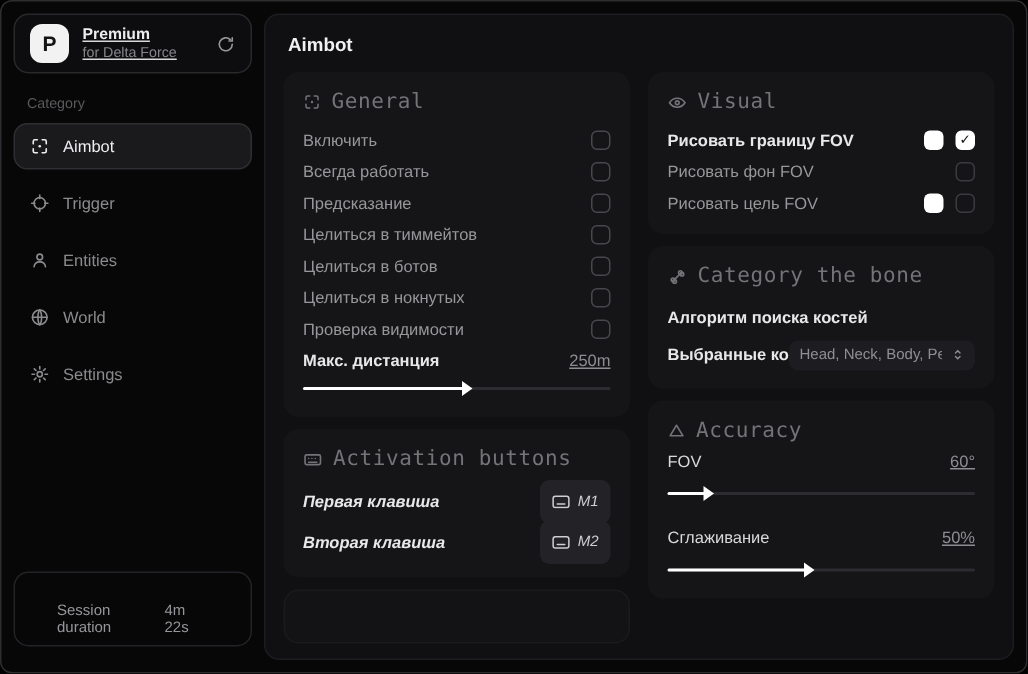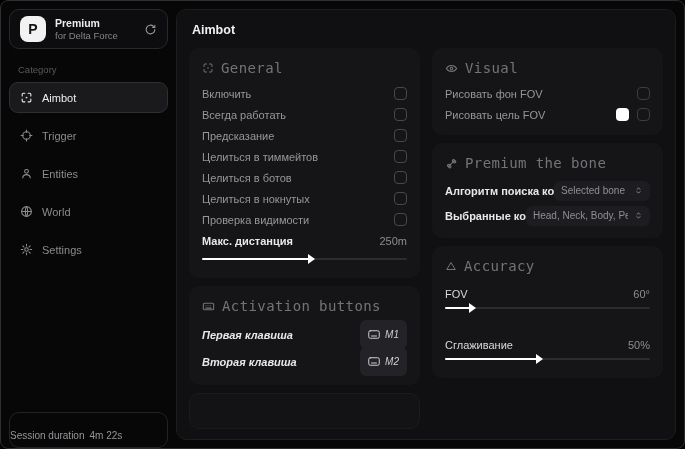--- a/index.html
+++ b/index.html
@@ -8,64 +8,64 @@
     background:#070708;border:1px solid #2e2e31;border-radius:8px;overflow:hidden;
     font-family:"Liberation Sans","DejaVu Sans",sans-serif;
     -webkit-font-smoothing:antialiased;color:#d9d9db;
   }
   
   .sidebar{position:absolute;left:0;top:0;width:175px;height:100%;box-sizing:border-box;padding:8px;}
   .premium-card{height:38px;border:1px solid #29292c;border-radius:10px;background:#0d0d0f;
     display:flex;align-items:center;gap:9px;padding:0 10px;}
   .logo{width:26px;height:26px;background:#f2f2f3;border-radius:8px;color:#141414;
     font-weight:bold;font-size:14px;display:flex;align-items:center;justify-content:center;flex:0 0 auto;}
-  .premium-txt{display:flex;flex-direction:column;line-height:1.25;}
+  .premium-txt{display:flex;flex-direction:column;line-height:1.25;text-decoration:underline;}
   .premium-title{font-size:10.5px;font-weight:bold;color:#ececee;}
   .premium-sub{font-size:9.5px;color:#86868a;}
   .sync{margin-left:auto;color:#98989b;display:flex;}
   .cat-label{margin:15px 0 7px 9px;font-size:9.5px;color:#59595c;}
   .nav-item{height:29px;display:flex;align-items:center;gap:9px;padding:0 10px;margin-bottom:7px;
     border-radius:9px;border:1px solid transparent;color:#8b8b8e;font-size:11px;cursor:default;}
   .nav-item .nico{display:flex;color:inherit;}
   .nav-item.active{background:#1a1a1d;border-color:#2f2f33;color:#ededef;}
-  .session-box{position:absolute;left:8px;right:8px;bottom:0;height:36px;box-sizing:border-box;
+  .session-box{position:absolute;left:8px;right:8px;bottom:17px;height:50px;box-sizing:border-box;
     border:1px solid #232327;border-radius:10px;display:flex;align-items:flex-end;gap:5px;
-    padding:6px 0;font-size:10px;color:#96969a;}
+    padding:6px 28px;font-size:10px;color:#96969a;}
   
   .main{position:absolute;left:175px;top:8px;right:8px;bottom:8px;box-sizing:border-box;
     background:#101013;border:1px solid #1d1d20;border-radius:10px;padding:10px 12px;overflow:hidden;}
   .main-title{font-size:12.5px;font-weight:bold;color:#f1f1f3;margin:3px 0 11px 3px;}
   .cols{display:flex;gap:12px;height:calc(100% - 28px);}
   .col{flex:1;display:flex;flex-direction:column;gap:8px;min-width:0;}
   .panel{background:#151518;border-radius:10px;padding:10px 13px;box-sizing:border-box;}
   .panel.ghost{flex:1;background:#131316;border:1px solid #1b1b1e;}
   .phead{display:flex;align-items:center;gap:7px;margin:2px 0 7px 0;
     color:#747478;font-family:"DejaVu Sans Mono",monospace;font-size:14px;letter-spacing:.4px;}
   .phead svg{flex:0 0 auto;}
   .row{height:21px;display:flex;align-items:center;font-size:11px;color:#97979a;}
   .row .lbl{flex:1;min-width:0;white-space:nowrap;overflow:hidden;}
   .row .lbl.bright{color:#e8e8ea;font-weight:bold;}
   .row.tall{height:27px;font-style:italic;}
   .row.dd{height:25px;}
   .rt{margin-left:auto;display:flex;align-items:center;gap:8px;}
-  .val{font-size:11px;color:#8d8d91;white-space:nowrap;}
+  .val{font-size:11px;color:#8d8d91;white-space:nowrap;text-decoration:underline;}
   
   .cb{width:13px;height:13px;box-sizing:border-box;border:1.5px solid #48484c;border-radius:4px;
     display:flex;align-items:center;justify-content:center;}
   .cb.dim{border-color:#3c3c40;}
   .cb.checked{background:#fff;border-color:#fff;}
   .cb.checked::after{content:"✓";font-size:9px;font-weight:bold;color:#141414;line-height:1;}
   .swatch{width:13px;height:13px;border-radius:4px;background:#fff;}
   
   .slider{position:relative;height:12px;margin:2px 0 3px 0;}
   .slider .track{position:absolute;left:0;right:0;top:5px;height:2px;background:#2d2d31;border-radius:1px;}
   .slider .fill{position:absolute;left:0;top:5px;height:2px;background:#fff;border-radius:1px;}
   .slider .thumb{position:absolute;right:-6px;top:-4px;width:0;height:0;
     border-left:7px solid #fff;border-top:5px solid transparent;border-bottom:5px solid transparent;}
-  .sl-row{height:19px;display:flex;align-items:flex-end;font-size:11px;}
+  .sl-row{height:19px;display:flex;align-items:flex-start;font-size:11px;}
   
   .dropdown{display:flex;align-items:center;gap:6px;background:#1d1d21;border-radius:6px;
     height:20px;box-sizing:border-box;padding:0 7px;font-size:10px;color:#8f8f93;flex:0 0 auto;
     white-space:nowrap;overflow:hidden;}
   .dropdown .dtxt{overflow:hidden;white-space:nowrap;}
   .keypill{display:flex;align-items:center;gap:5px;background:#232327;border-radius:6px;
     height:29px;padding:0 8px;font-size:10px;color:#cfcfd2;}
   svg{display:block;}
 </style>
 </head>
@@ -270,20 +270,27 @@
           <div class="phead">
             <span>
               <svg width="13" height="13" viewBox="0 0 24 24" fill="none" stroke="currentColor" stroke-width="2" stroke-linecap="round">
                 <path d="M2.5 12s3.5-5.5 9.5-5.5S21.5 12 21.5 12 18 17.5 12 17.5 2.5 12 2.5 12z"></path>
                 <circle cx="12" cy="12" r="2.3"></circle>
               </svg>
             </span>
             <span>Visual</span>
           </div>
           <div class="row">
+            <span class="lbl bright">Рисовать границу FOV</span>
+            <span class="rt">
+              <span class="swatch" style="background: rgb(255, 255, 255);"></span>
+              <span class="cb checked"></span>
+            </span>
+          </div>
+          <div class="row">
             <span class="lbl">Рисовать фон FOV</span>
             <span class="rt">
                 <span class="cb dim"></span>
               </span>
           </div>
           <div class="row">
             <span class="lbl">Рисовать цель FOV</span>
             <span class="rt">
               <span class="swatch" style="background: rgb(255, 255, 255);"></span>
               <span class="cb dim"></span>
@@ -295,33 +302,24 @@
           <div class="phead">
             <span>
               <svg width="13" height="13" viewBox="0 0 24 24" fill="none" stroke="currentColor" stroke-width="2" stroke-linecap="round">
                 <path d="M8.5 15.5l7-7"></path>
                 <circle cx="6.8" cy="15.8" r="2.2"></circle>
                   <circle cx="8.8" cy="17.8" r="2.2"></circle>
                 <circle cx="15.8" cy="6.8" r="2.2"></circle>
                   <circle cx="17.8" cy="8.8" r="2.2"></circle>
               </svg>
             </span>
-            <span>Premium the bone</span>
+            <span>Category the bone</span>
           </div>
           <div class="row dd">
             <span class="lbl bright">Алгоритм поиска костей</span>
-            <span class="dropdown" style="width:96px">
-              <span class="dtxt">Selected bone</span>
-              <span style="margin-left:auto">
-                <svg width="9" height="9" viewBox="0 0 24 24" fill="none" stroke="currentColor" stroke-width="2.5" stroke-linecap="round">
-                  <path d="M8 9l4-4 4 4"></path>
-                    <path d="M8 15l4 4 4-4"></path>
-                </svg>
-              </span>
-            </span>
           </div>
           <div class="row dd">
             <span class="lbl bright">Выбранные кости</span>
             <span class="dropdown" style="width:124px">
               <span class="dtxt">Head, Neck, Body, Pe..</span>
               <span style="margin-left:auto">
                 <svg width="9" height="9" viewBox="0 0 24 24" fill="none" stroke="currentColor" stroke-width="2.5" stroke-linecap="round">
                   <path d="M8 9l4-4 4 4"></path>
                     <path d="M8 15l4 4 4-4"></path>
                 </svg>

